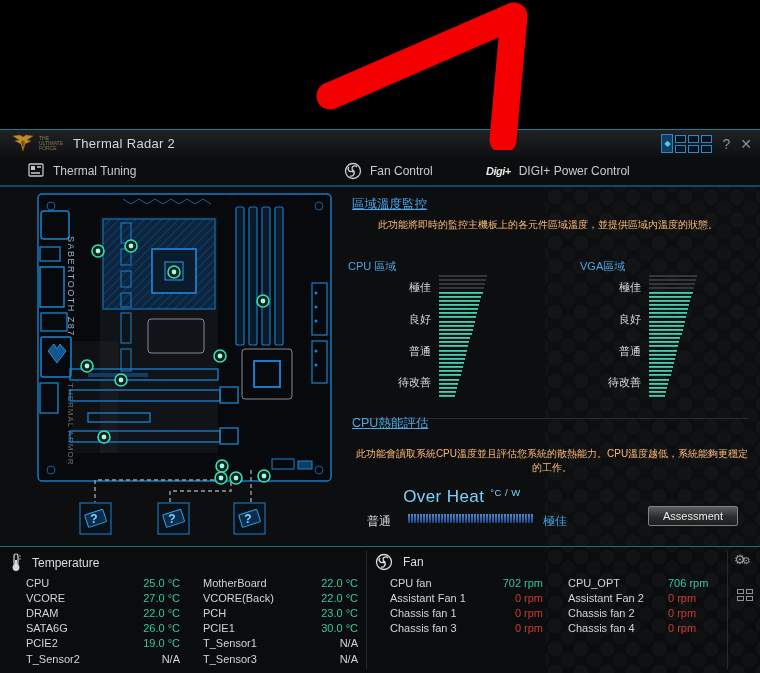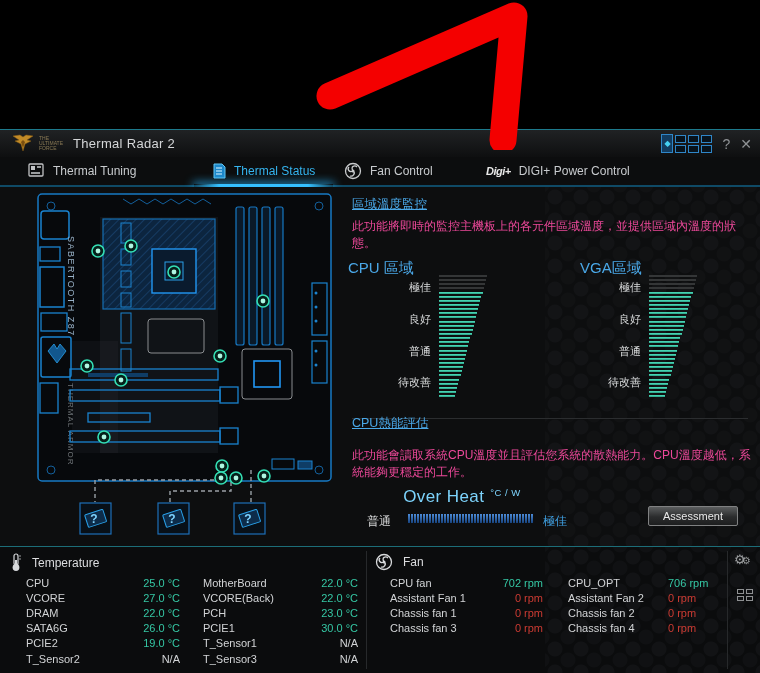--- a/index.html
+++ b/index.html
@@ -40,22 +40,22 @@
   .digi-logo{font-style:italic;font-weight:bold;font-size:11px;color:#e8e8e8;letter-spacing:-.5px;}
 
   
   .content{position:absolute;top:57px;left:0;right:0;height:359px;background:#0d0e0f;}
   .content::before,.bottombar::before{content:'';position:absolute;top:0;right:0;width:215px;bottom:0;
      background-image:radial-gradient(circle at 10px 10px,#17181b 7px,rgba(0,0,0,0) 8px),
                       radial-gradient(circle at 10px 10px,#141517 7px,rgba(0,0,0,0) 8px);
      background-size:26px 23px,26px 23px;background-position:0 0,13px 11px;opacity:.6;}
 
   .section-title{position:absolute;font-size:12.5px;color:#4aa8e8;text-decoration:underline;z-index:2;}
-  .section-desc{position:absolute;font-size:12px;color:#ec4899;z-index:2;}
-  .zone-label{position:absolute;font-size:15px;color:#4aa8e8;z-index:2;}
+  .section-desc{position:absolute;font-size:10px;color:#fdba74;z-index:2;text-align:center;}
+  .zone-label{position:absolute;font-size:11px;color:#4aa8e8;z-index:2;}
   .hdiv{position:absolute;left:352px;width:396px;height:1px;background:#2b2d2f;z-index:2;}
 
   
   .meter{position:absolute;width:150px;height:126px;z-index:2;}
   .mlabels{position:absolute;left:0;top:0;width:52px;height:100%;}
   .mlabel{position:absolute;right:4px;font-size:11px;color:#d8dadb;white-space:nowrap;}
   .wedge{position:absolute;left:56px;top:0;}
   .mline{height:2px;margin-bottom:2.15px;background:linear-gradient(#4fe3c0,#2a9d84);}
   .mline.dark{background:#343637;}
 
@@ -130,29 +130,20 @@
 
     <div class="tabbar">
       <div class="tab" style="left:28px">
         <svg width="17" height="16" viewBox="0 0 17 16">
           <rect x="1" y="1" width="14" height="12" rx="1" fill="none" stroke="#c2c4c6" stroke-width="1.3"></rect>
           <rect x="3" y="3" width="4" height="4" fill="#c2c4c6"></rect>
           <rect x="9" y="3" width="4" height="2" fill="#9b9d9f"></rect>
           <rect x="3" y="9" width="9" height="2" fill="#9b9d9f"></rect>
         </svg>
         <span>Thermal Tuning</span>
-      </div>
-      <div class="tab active" style="left:212px">
-        <svg width="14" height="16" viewBox="0 0 14 16">
-          <path d="M2 1 h8 l3 3 v11 h-11 z" fill="#1d86c8" stroke="#63c8f5" stroke-width="1"></path>
-          <line x1="4" y1="5" x2="10" y2="5" stroke="#bfe8fb" stroke-width="1.2"></line>
-          <line x1="4" y1="8" x2="10" y2="8" stroke="#bfe8fb" stroke-width="1.2"></line>
-          <line x1="4" y1="11" x2="10" y2="11" stroke="#bfe8fb" stroke-width="1.2"></line>
-        </svg>
-        <span>Thermal Status</span>
       </div>
       <div class="tab" style="left:486px">
         <span class="digi-logo">Digi+</span>
         <span>DIGI+ Power Control</span>
       </div>
       <div class="tab" style="left:344px">
         <svg width="18" height="18" viewBox="0 0 18 18">
           <circle cx="9" cy="9" r="7.5" fill="none" stroke="#c8cacc" stroke-width="1.3"></circle>
           <path d="M9 9 C 6 4,11 3,13 5 M9 9 C 12 11,9 15,6 14 M9 9 C 5 11,3 7,5 5" fill="none" stroke="#c8cacc" stroke-width="1.3"></path>
           <circle cx="9" cy="9" r="1.5" fill="#c8cacc"></circle>

